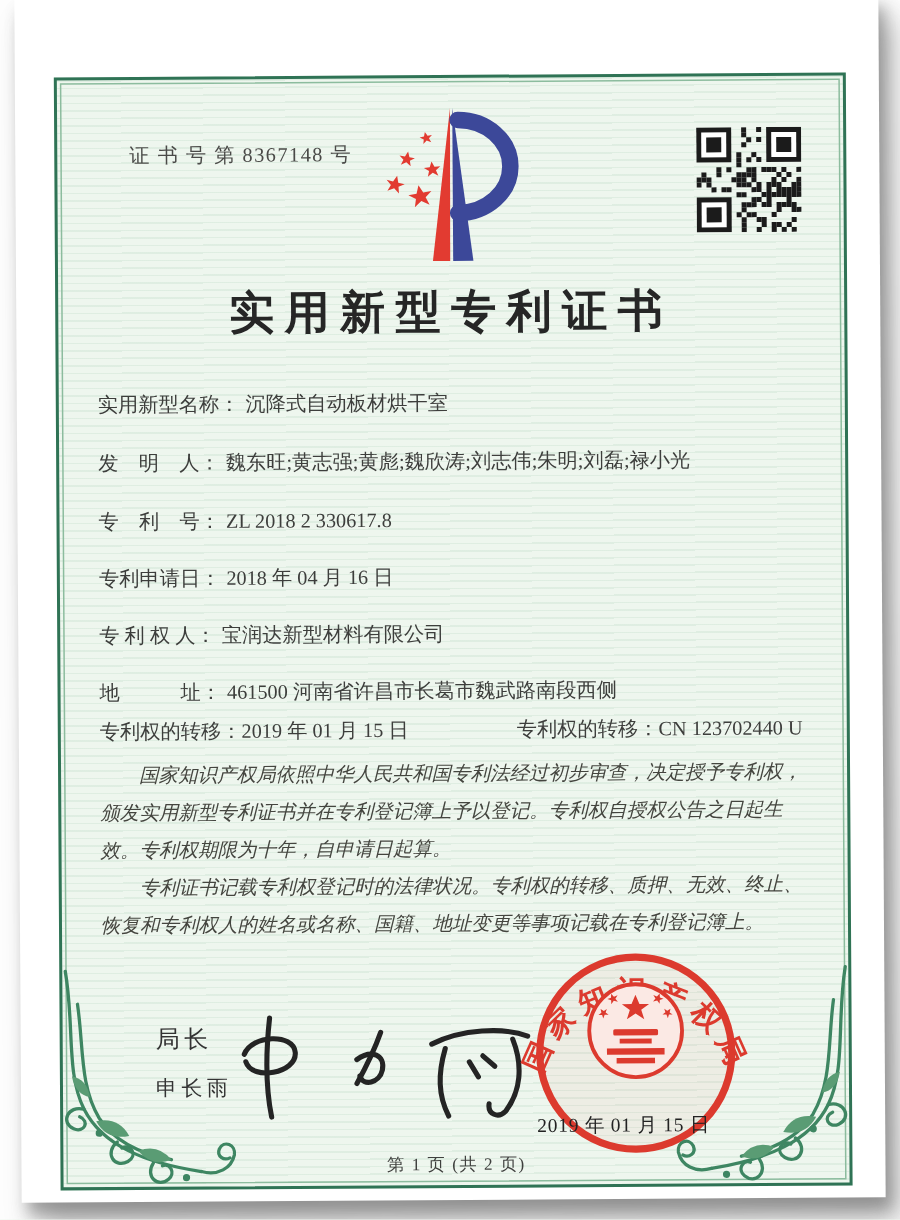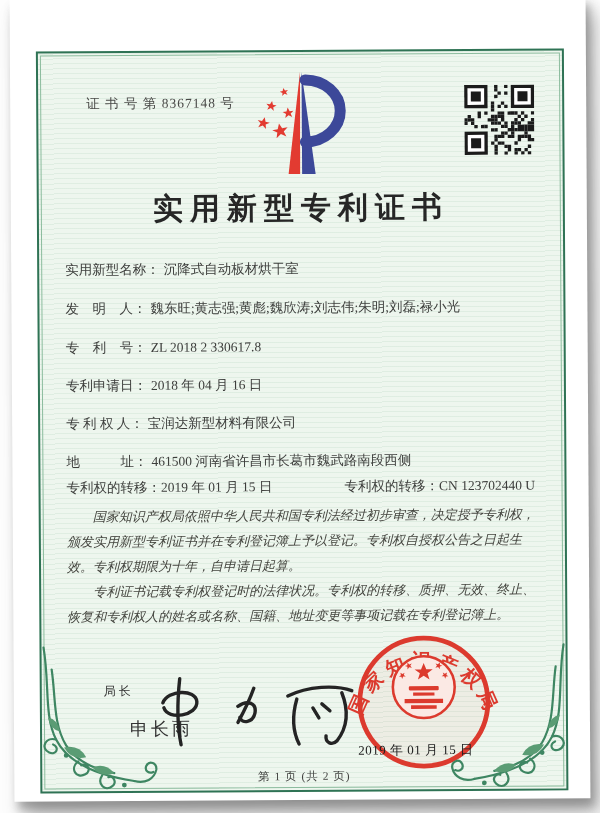--- a/index.html
+++ b/index.html
@@ -37,22 +37,22 @@
   .row .val{margin-left:4px;}
   .r0{top:208px;} .r1{top:247px;} .r2{top:286px;} .r3{top:324px;} .r4{top:362px;} .r5{top:400px;}
   .grant{top:426px;left:26px;right:20px;font-size:13.5px;color:#3d3e3c;white-space:nowrap;}
   .grant .gno{position:absolute;left:278px;top:0;}
   .bodytext{
     left:26px;right:28px;top:452px;
     font-size:13px;line-height:1.92;color:#44453f;
     font-style:italic;
   }
   .bodytext p{margin:0;text-indent:2em;}
-  .sig-role{left:62px;top:630px;font-size:12px;letter-spacing:3px;color:#333;font-style:normal;}
-  .sig-name{left:62px;top:664px;font-size:18px;letter-spacing:3px;color:#333;margin-left:26px;}
+  .sig-role{left:62px;top:630px;font-size:16px;letter-spacing:3px;color:#333;font-style:normal;}
+  .sig-name{left:62px;top:664px;font-size:14px;letter-spacing:3px;color:#333;}
   .sig-svg{left:108px;top:612px;width:214px;height:96px;}
   .seal{left:302px;top:574px;width:160px;height:160px;}
   .seal-date{left:316px;top:690px;font-size:13px;color:#222;letter-spacing:.5px;}
   .footer{left:0;right:0;bottom:6px;text-align:center;font-size:11.5px;color:#3f403e;letter-spacing:1px;}
   .orn{bottom:-4px;width:140px;height:152px;}
   .orn.left{left:-6px;}
   .orn.right{right:-6px;transform:scaleX(-1);}
 </style>
 </head>
 <body>

